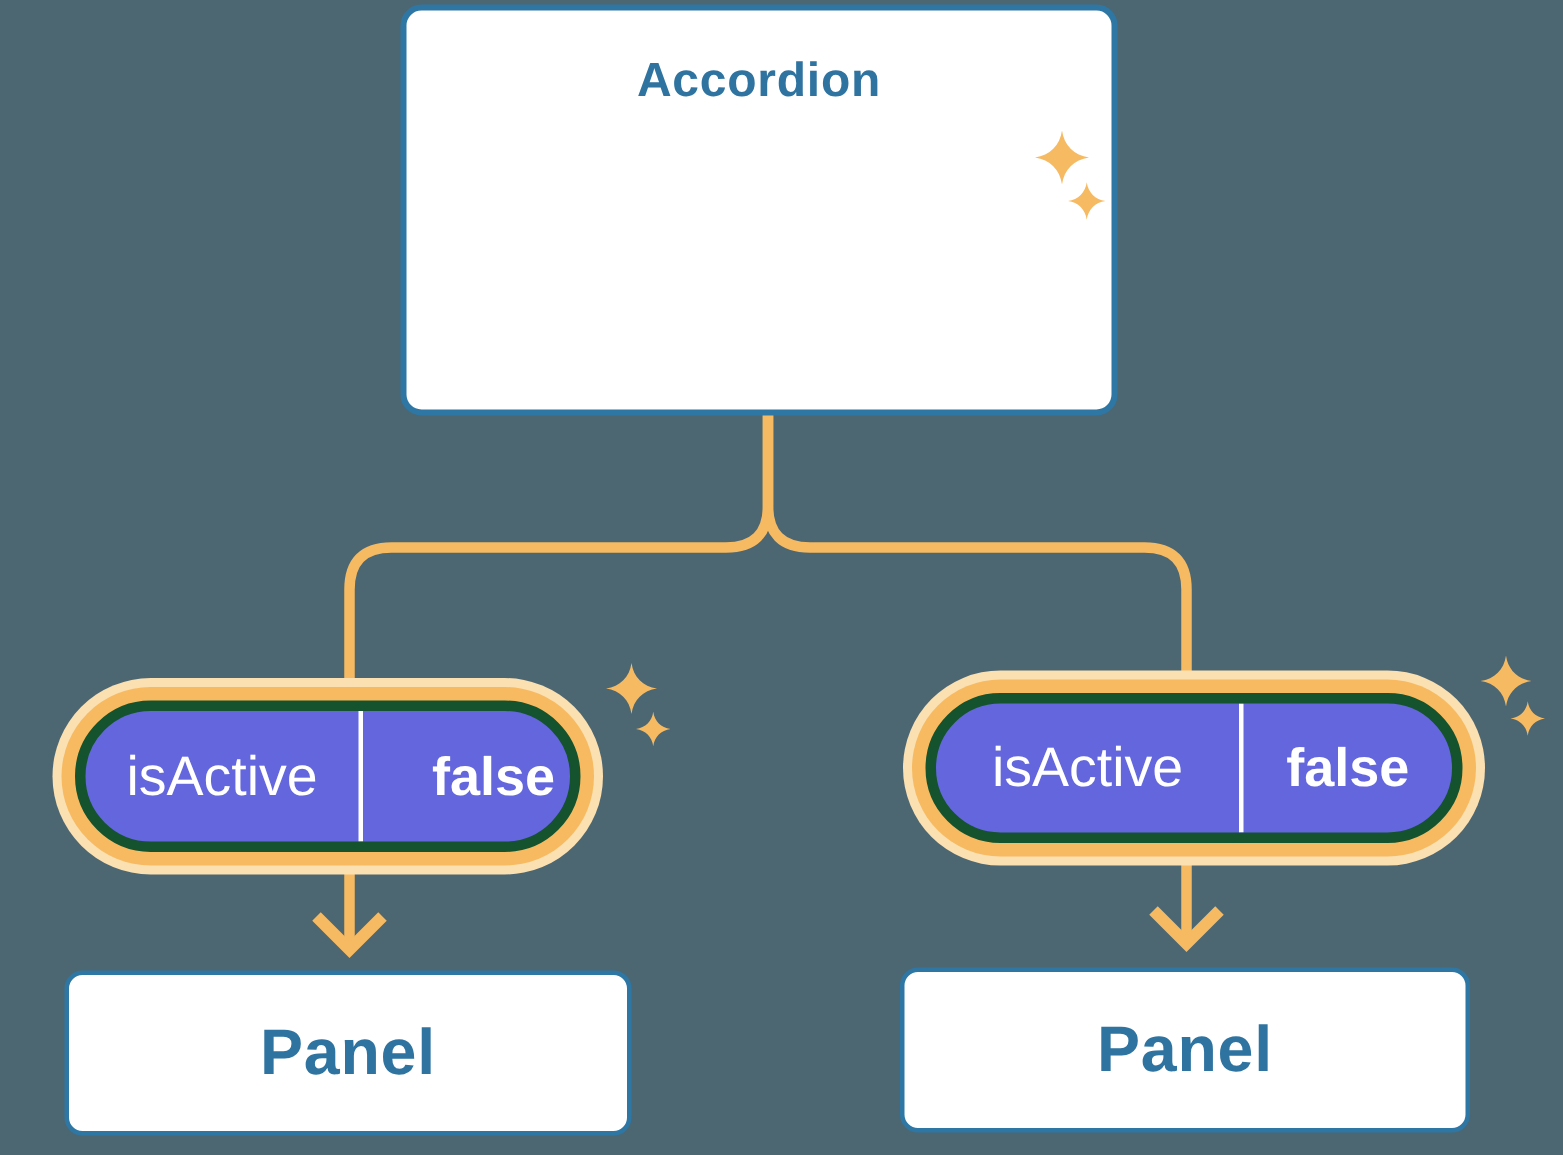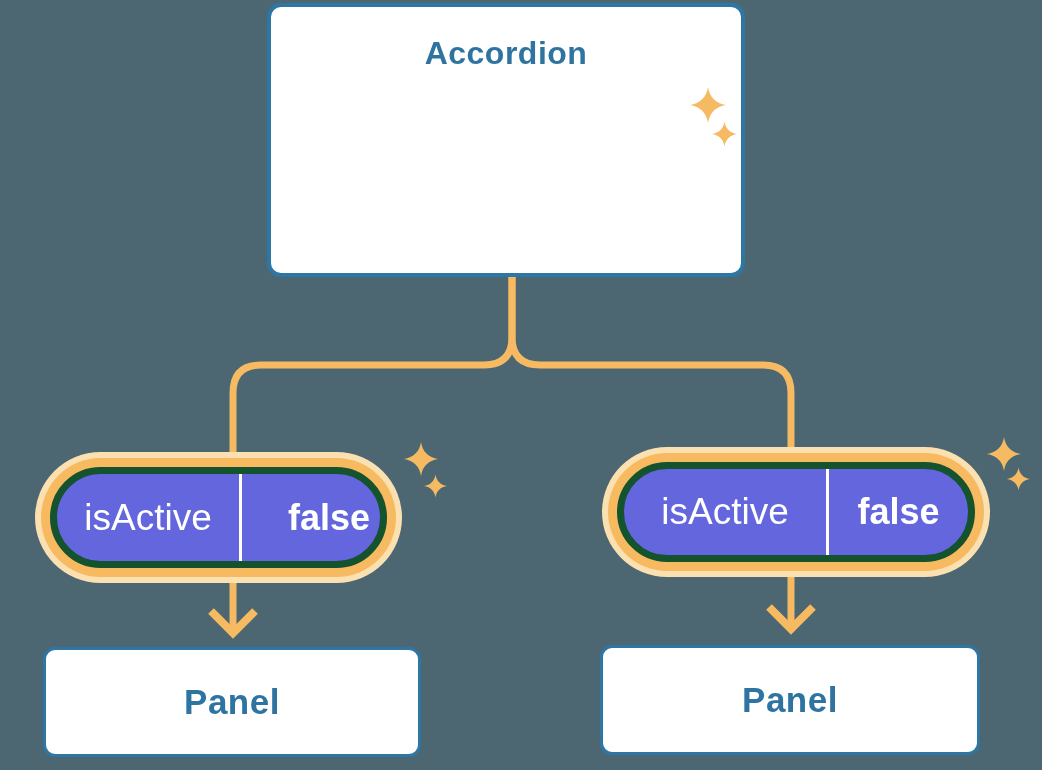--- a/index.html
+++ b/index.html
@@ -57,21 +57,21 @@
   .prop-pill-right{left:602px;top:447px;width:388px;height:130px;}
   .prop-pill-right .prop-value{width:142px;}
 
   .panel-card{
     position:absolute;height:110px;background:#fff;box-sizing:border-box;
     border:3px solid var(--node-border,#2E77A5);border-radius:12px;
     display:flex;align-items:center;justify-content:center;
   }
   .panel-left{left:43px;top:647px;width:378px;}
   .panel-right{left:600px;top:645px;width:380px;}
-  .panel-title{font-size:35px;font-weight:bold;color:var(--node-text,#2F74A1);letter-spacing:0.5px;}
+  .panel-title{font-size:43px;font-weight:bold;color:var(--node-text,#2F74A1);letter-spacing:0.5px;}
 </style>
 </head>
 <body>
 
 <div class="stage">
 
   <svg class="connector-svg" width="1042" height="770" viewBox="0 0 1042 770">
     <path class="line" d="M512 274 L512 337 Q512 365 484 365 L261 365 Q233 365 233 393 L233 633"></path>
     <path class="arrow" d="M211 611 L233 633 L255 611"></path>
     <path class="line" d="M512 274 L512 337 Q512 365 540 365 L763 365 Q791 365 791 393 L791 629"></path>

